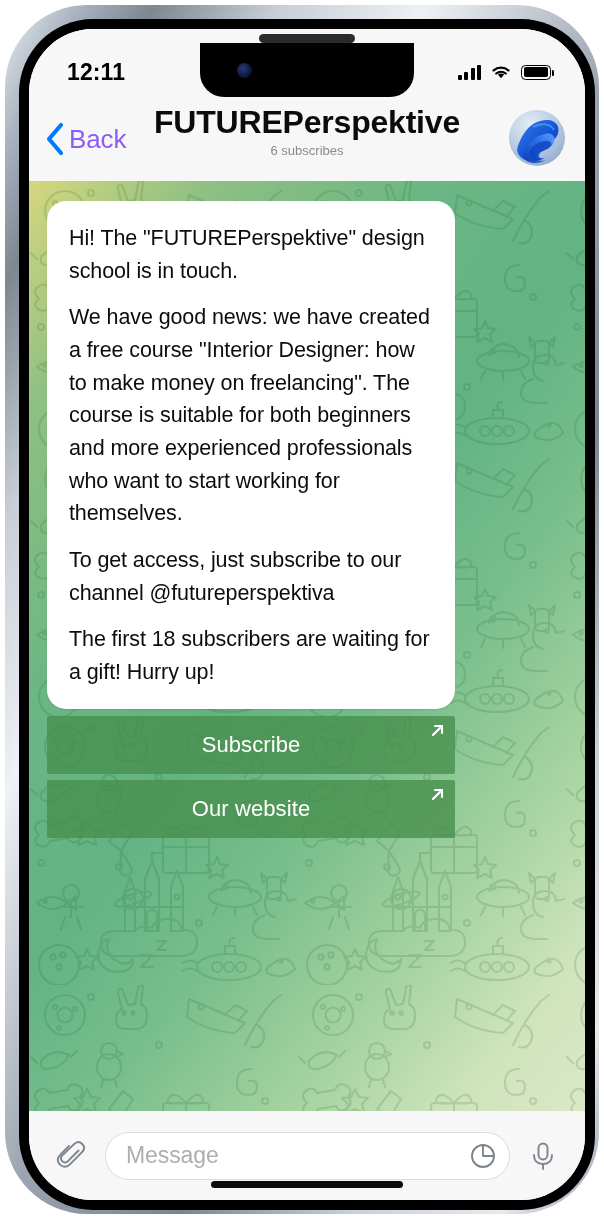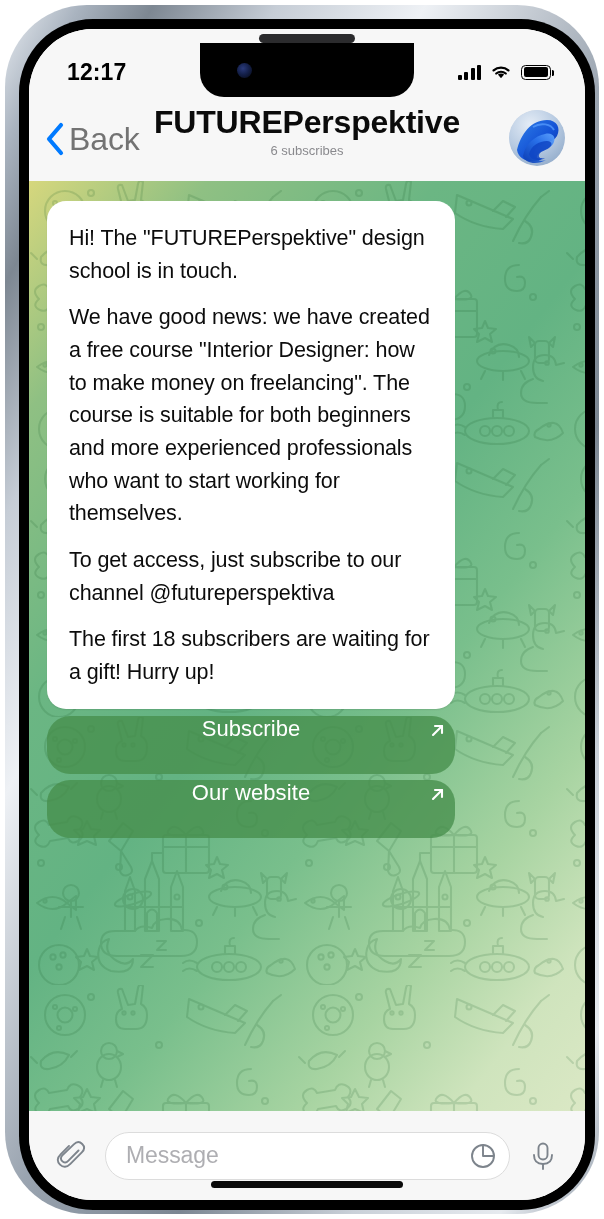--- a/index.html
+++ b/index.html
@@ -152,22 +152,22 @@
   .nav-back {
     display: flex;
     align-items: center;
     gap: 4px;
     color: #007AFF;
     flex: 0 0 auto;
     cursor: pointer;
   }
   .nav-back svg { display: block; }
   .nav-back-label {
-    font-size: 32px;
-    color: #737373;
+    font-size: 26px;
+    color: #8b5cf6;
     letter-spacing: -0.1px;
   }
   .nav-center {
     position: absolute;
     left: 50%;
     transform: translateX(-50%);
     top: 6px;
     text-align: center;
     width: 340px;
   }
@@ -241,23 +241,24 @@
     color: #0c0c0c;
     letter-spacing: -0.1px;
   }
   .bubble p + p { margin-top: 14px; }
 
   
   .kb { margin-top: 7px; display: flex; flex-direction: column; gap: 6px; }
   .kb-btn {
     position: relative;
     height: 58px;
-    border-radius: 23px;
+    border-radius: 2px;
     background: rgba(70,142,76,0.78);
     display: flex;
+    align-items: center;
     justify-content: center;
     cursor: pointer;
   }
   .kb-btn-label {
     font-size: 22px;
     color: #ffffff;
     letter-spacing: 0.1px;
   }
   .kb-btn-arrow {
     position: absolute;
@@ -338,21 +339,21 @@
     <div class="phone-bezel"></div>
 
     <div class="screen">
 
       <div class="notch">
         <div class="notch-speaker"></div>
         <div class="notch-camera"></div>
       </div>
 
       <div class="status-bar">
-        <div class="status-time">12:17</div>
+        <div class="status-time">12:11</div>
         <div class="status-right">
           <div class="bars">
             <i></i>
               <i></i>
               <i></i>
               <i></i>
           </div>
           <svg width="22" height="16" viewBox="0 0 22 16">
             <path d="M11 14.3 L7.9 10.6 A5 5 0 0 1 14.1 10.6 Z" fill="#000"></path>
             <path d="M3.6 6.4 A11.5 11.5 0 0 1 18.4 6.4" stroke="#000" stroke-width="2.3" fill="none" stroke-linecap="round"></path>

